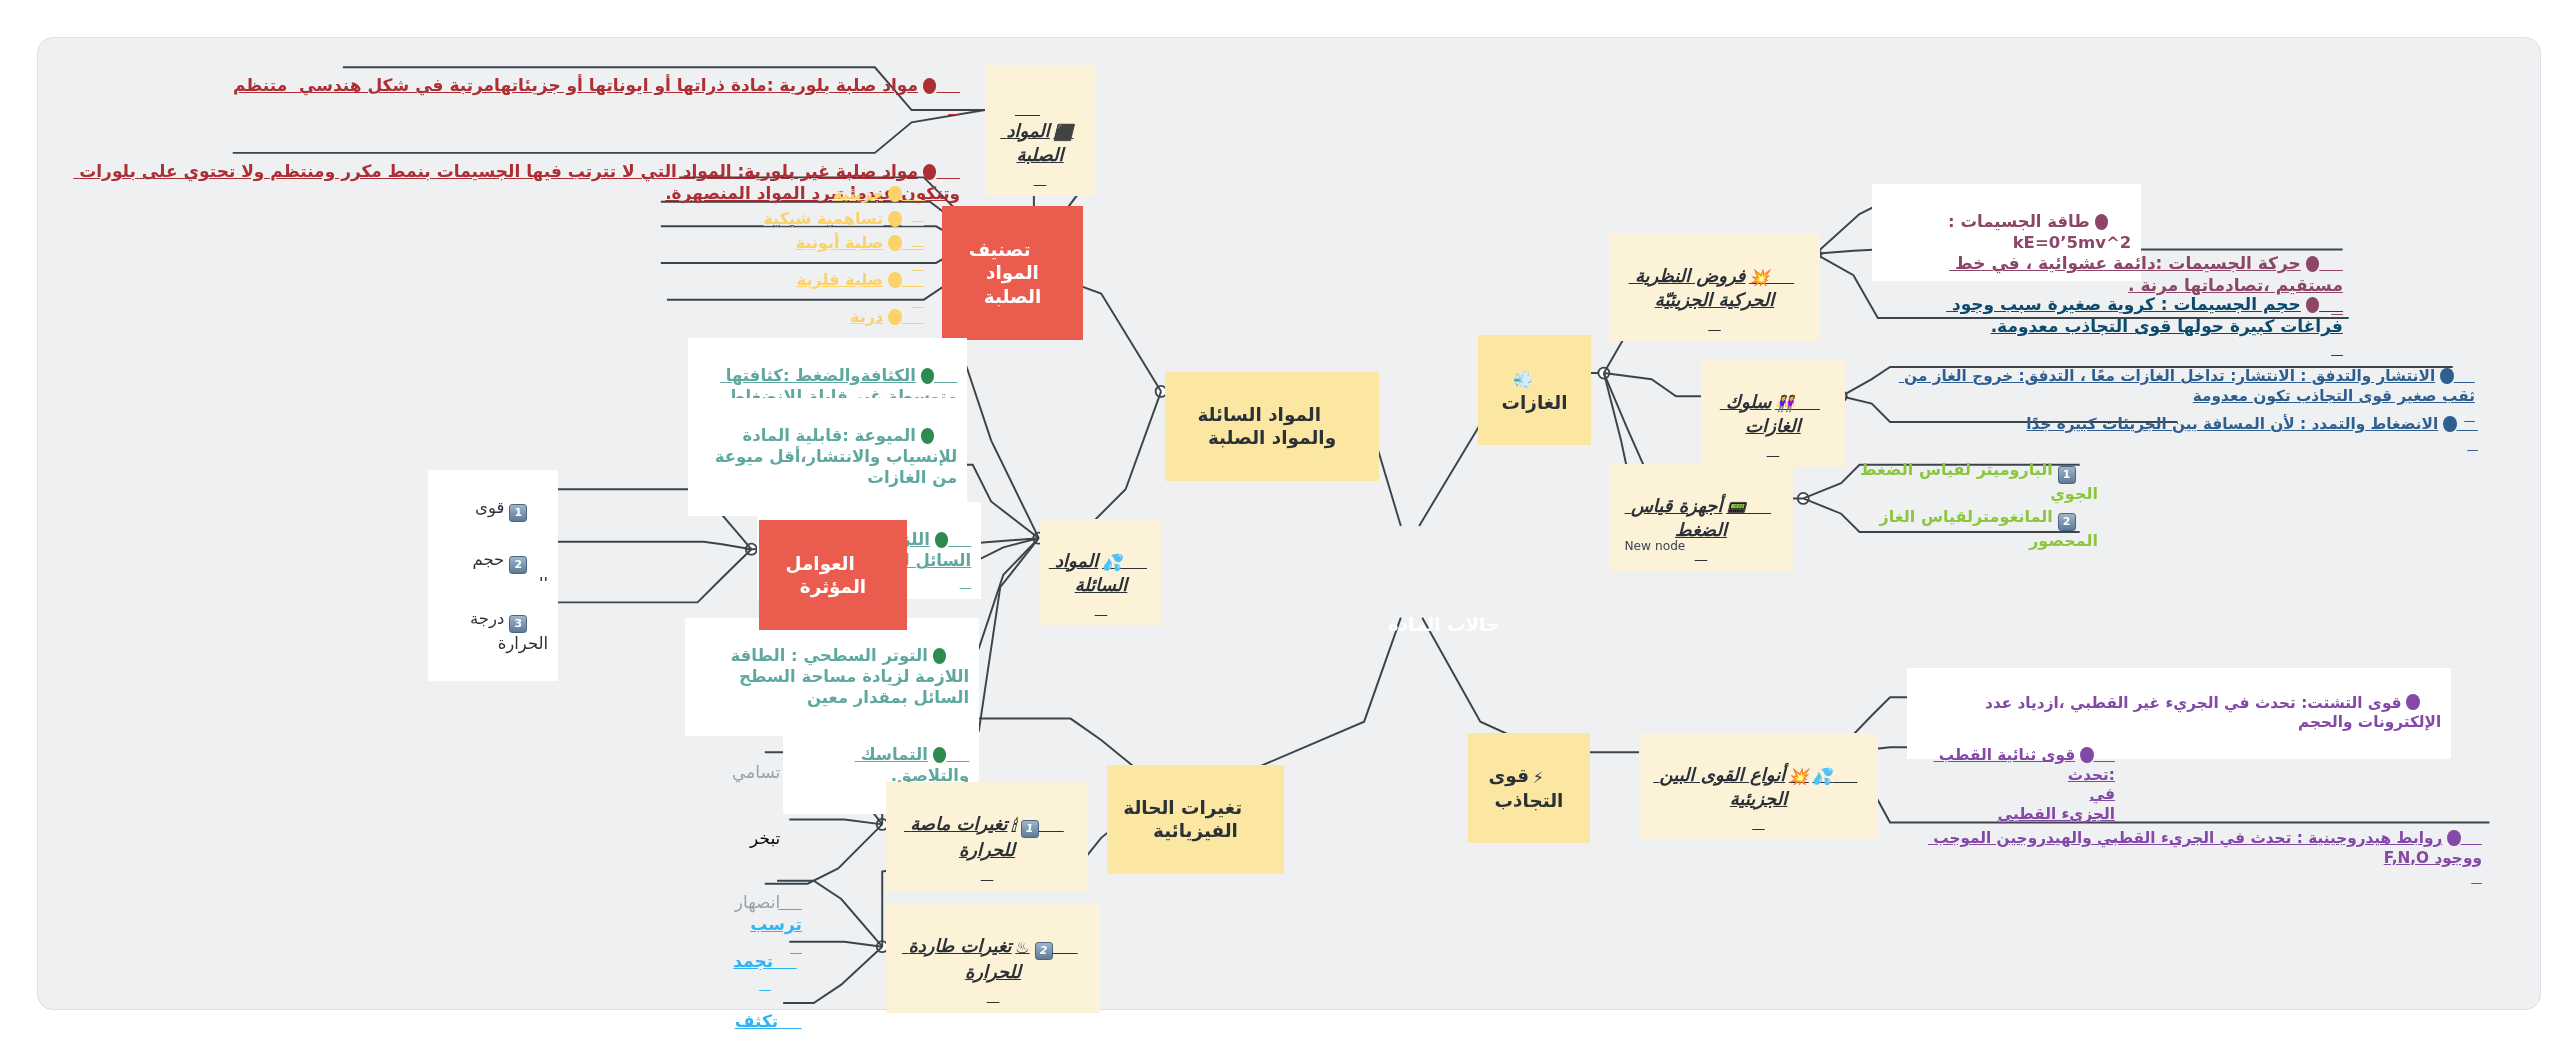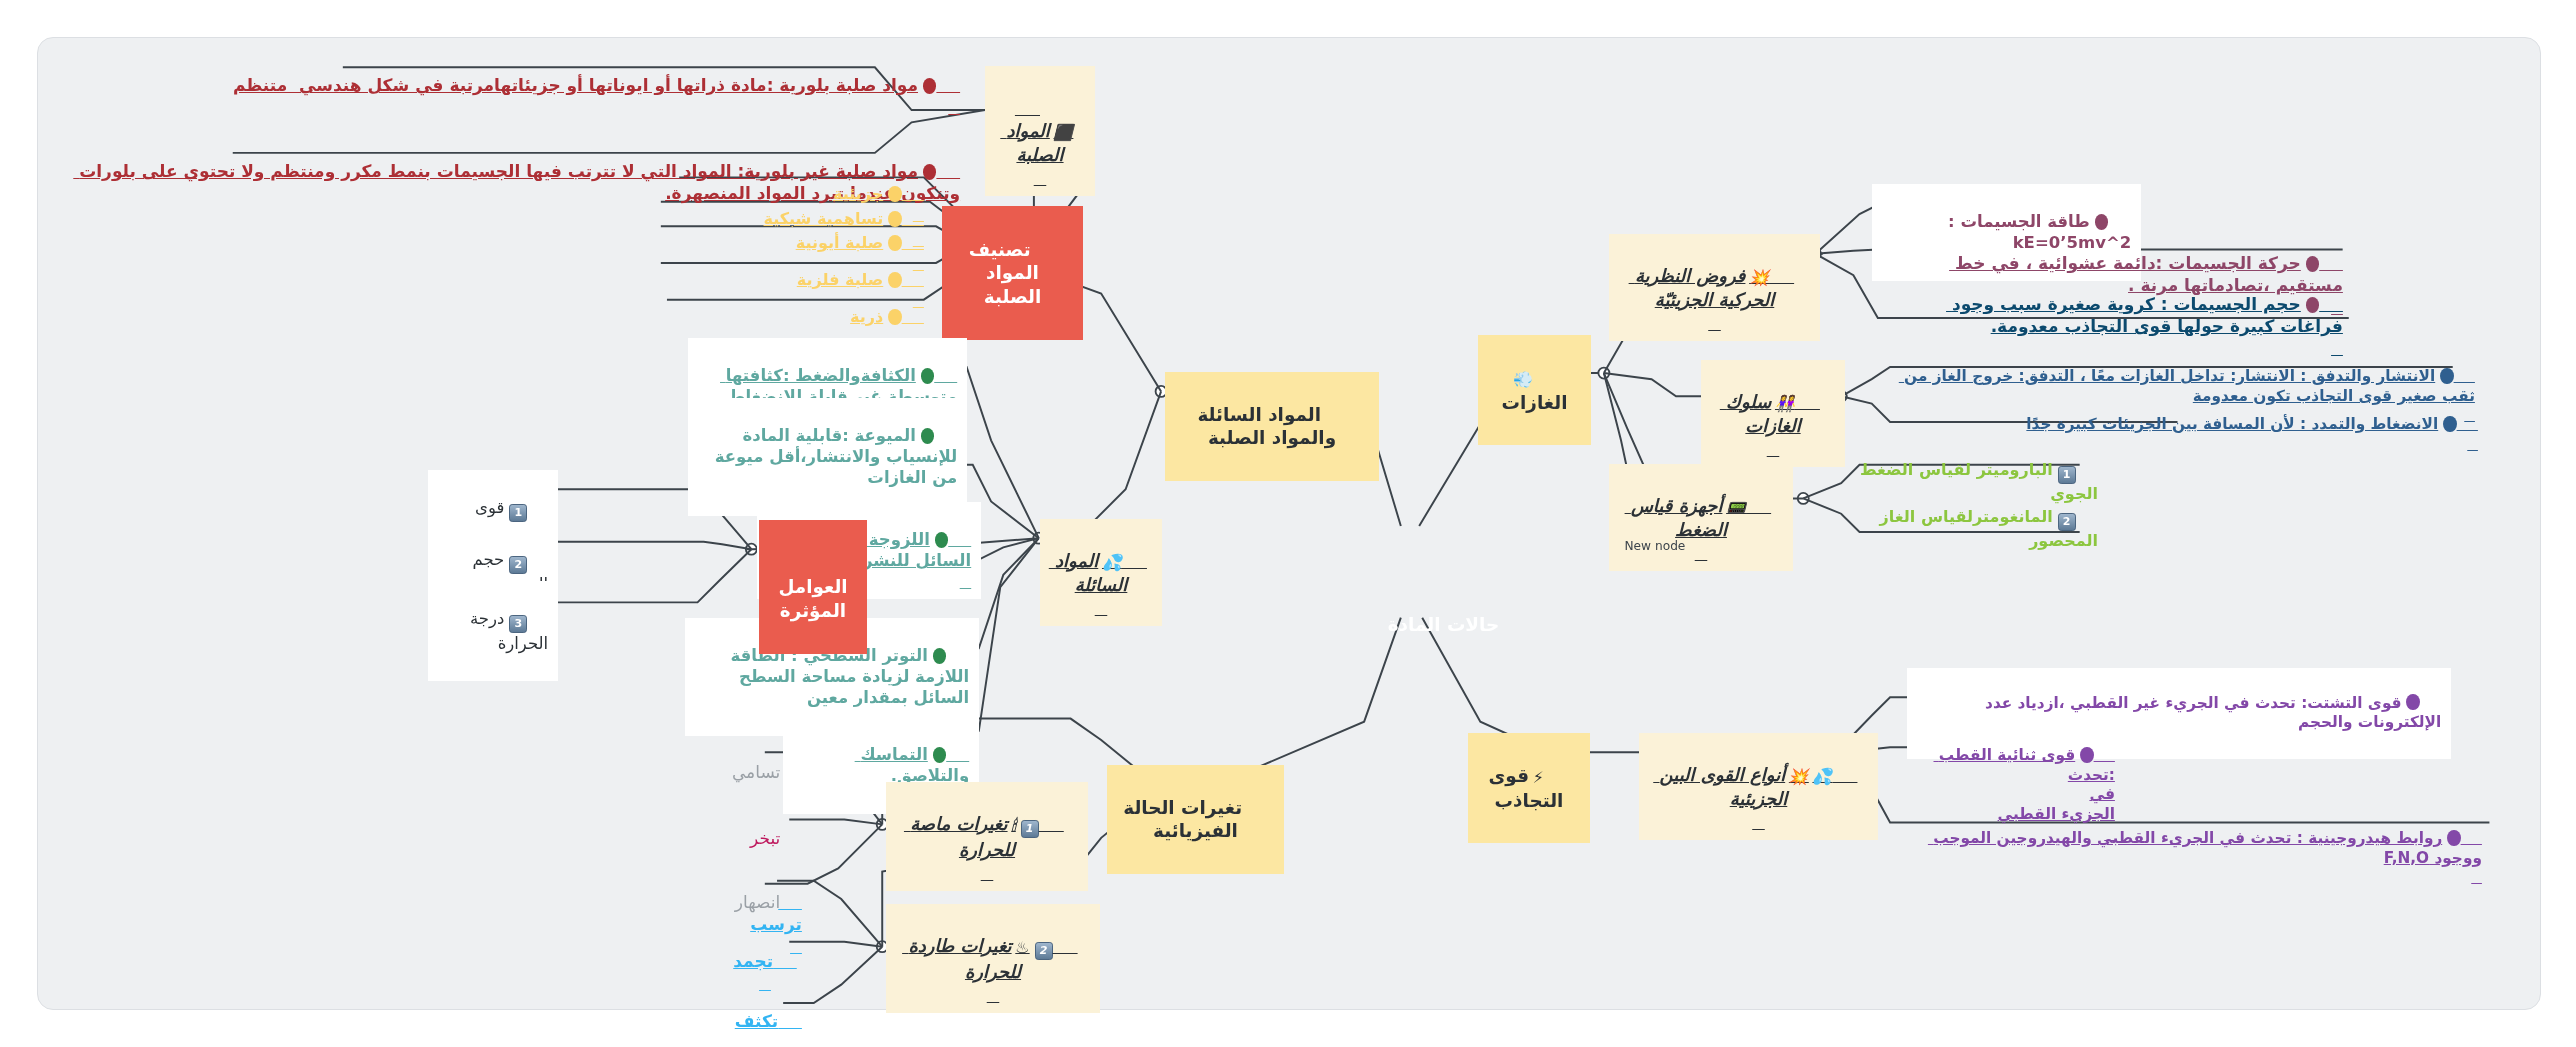--- a/index.html
+++ b/index.html
@@ -176,21 +176,21 @@
   <div class="node k-white" style="left:757px;top:502px;width:224px;color:#5fa8a0;text-decoration:underline;">
     <span class="bullet" style="background:#2e8b4f;"></span><span>اللزوجة:قوة مقاومة السائل للنشر والإنسياب</span>
   </div>
   <div class="node k-white" style="left:685px;top:618px;width:294px;color:#5fa8a0;">
     <span class="bullet" style="background:#2e8b4f;"></span><span>التوتر السطحي : الطاقة اللازمة لزيادة مساحة السطح السائل بمقدار معين</span>
   </div>
   <div class="node k-white" style="left:783px;top:717px;width:196px;color:#5fa8a0;text-decoration:underline;">
     <span class="bullet" style="background:#2e8b4f;"></span><span>التماسك والتلاصق.</span>
   </div>
 
-  <div class="node k-red" style="left:759px;top:520px;width:108px;">
+  <div class="node k-red" style="left:759px;top:520px;width:148px;">
     <span>العوامل المؤثرة</span>
   </div>
 
   <div class="node k-white" style="left:428px;top:470px;width:130px;color:#2b3136;font-weight:400;">
     <span class="numbox">1</span><span>قوى التجاذب</span>
   </div>
   <div class="node k-white" style="left:428px;top:522px;width:130px;color:#2b3136;font-weight:400;">
     <span class="numbox">2</span><span>حجم الجزيء</span>
   </div>
   <div class="node k-white" style="left:428px;top:581px;width:130px;color:#2b3136;font-weight:400;">
@@ -201,21 +201,21 @@
     <span>تغيرات الحالة الفيزيائية</span>
   </div>
 
   <div class="node k-cream" style="left:886px;top:782px;width:202px;">
     <span class="numbox">1</span><span class="emo">🕯</span><span>تغيرات ماصة للحرارة</span>
   </div>
 
   <div class="node k-plain" style="left:722px;top:737px;width:86px;color:#9aa0a6;font-weight:400;">
     <span>تسامي</span>
   </div>
-  <div class="node k-plain" style="left:722px;top:803px;width:86px;color:#be185d;font-weight:400;">
+  <div class="node k-plain" style="left:722px;top:803px;width:86px;color:#000000;font-weight:400;">
     <span>تبخر</span>
   </div>
   <div class="node k-plain" style="left:722px;top:867px;width:86px;color:#9aa0a6;font-weight:400;">
     <span>انصهار</span>
   </div>
 
   <div class="node k-cream" style="left:886px;top:904px;width:214px;">
     <span class="numbox">2</span><span class="emo">♨</span><span>تغيرات طاردة للحرارة</span>
   </div>
 

